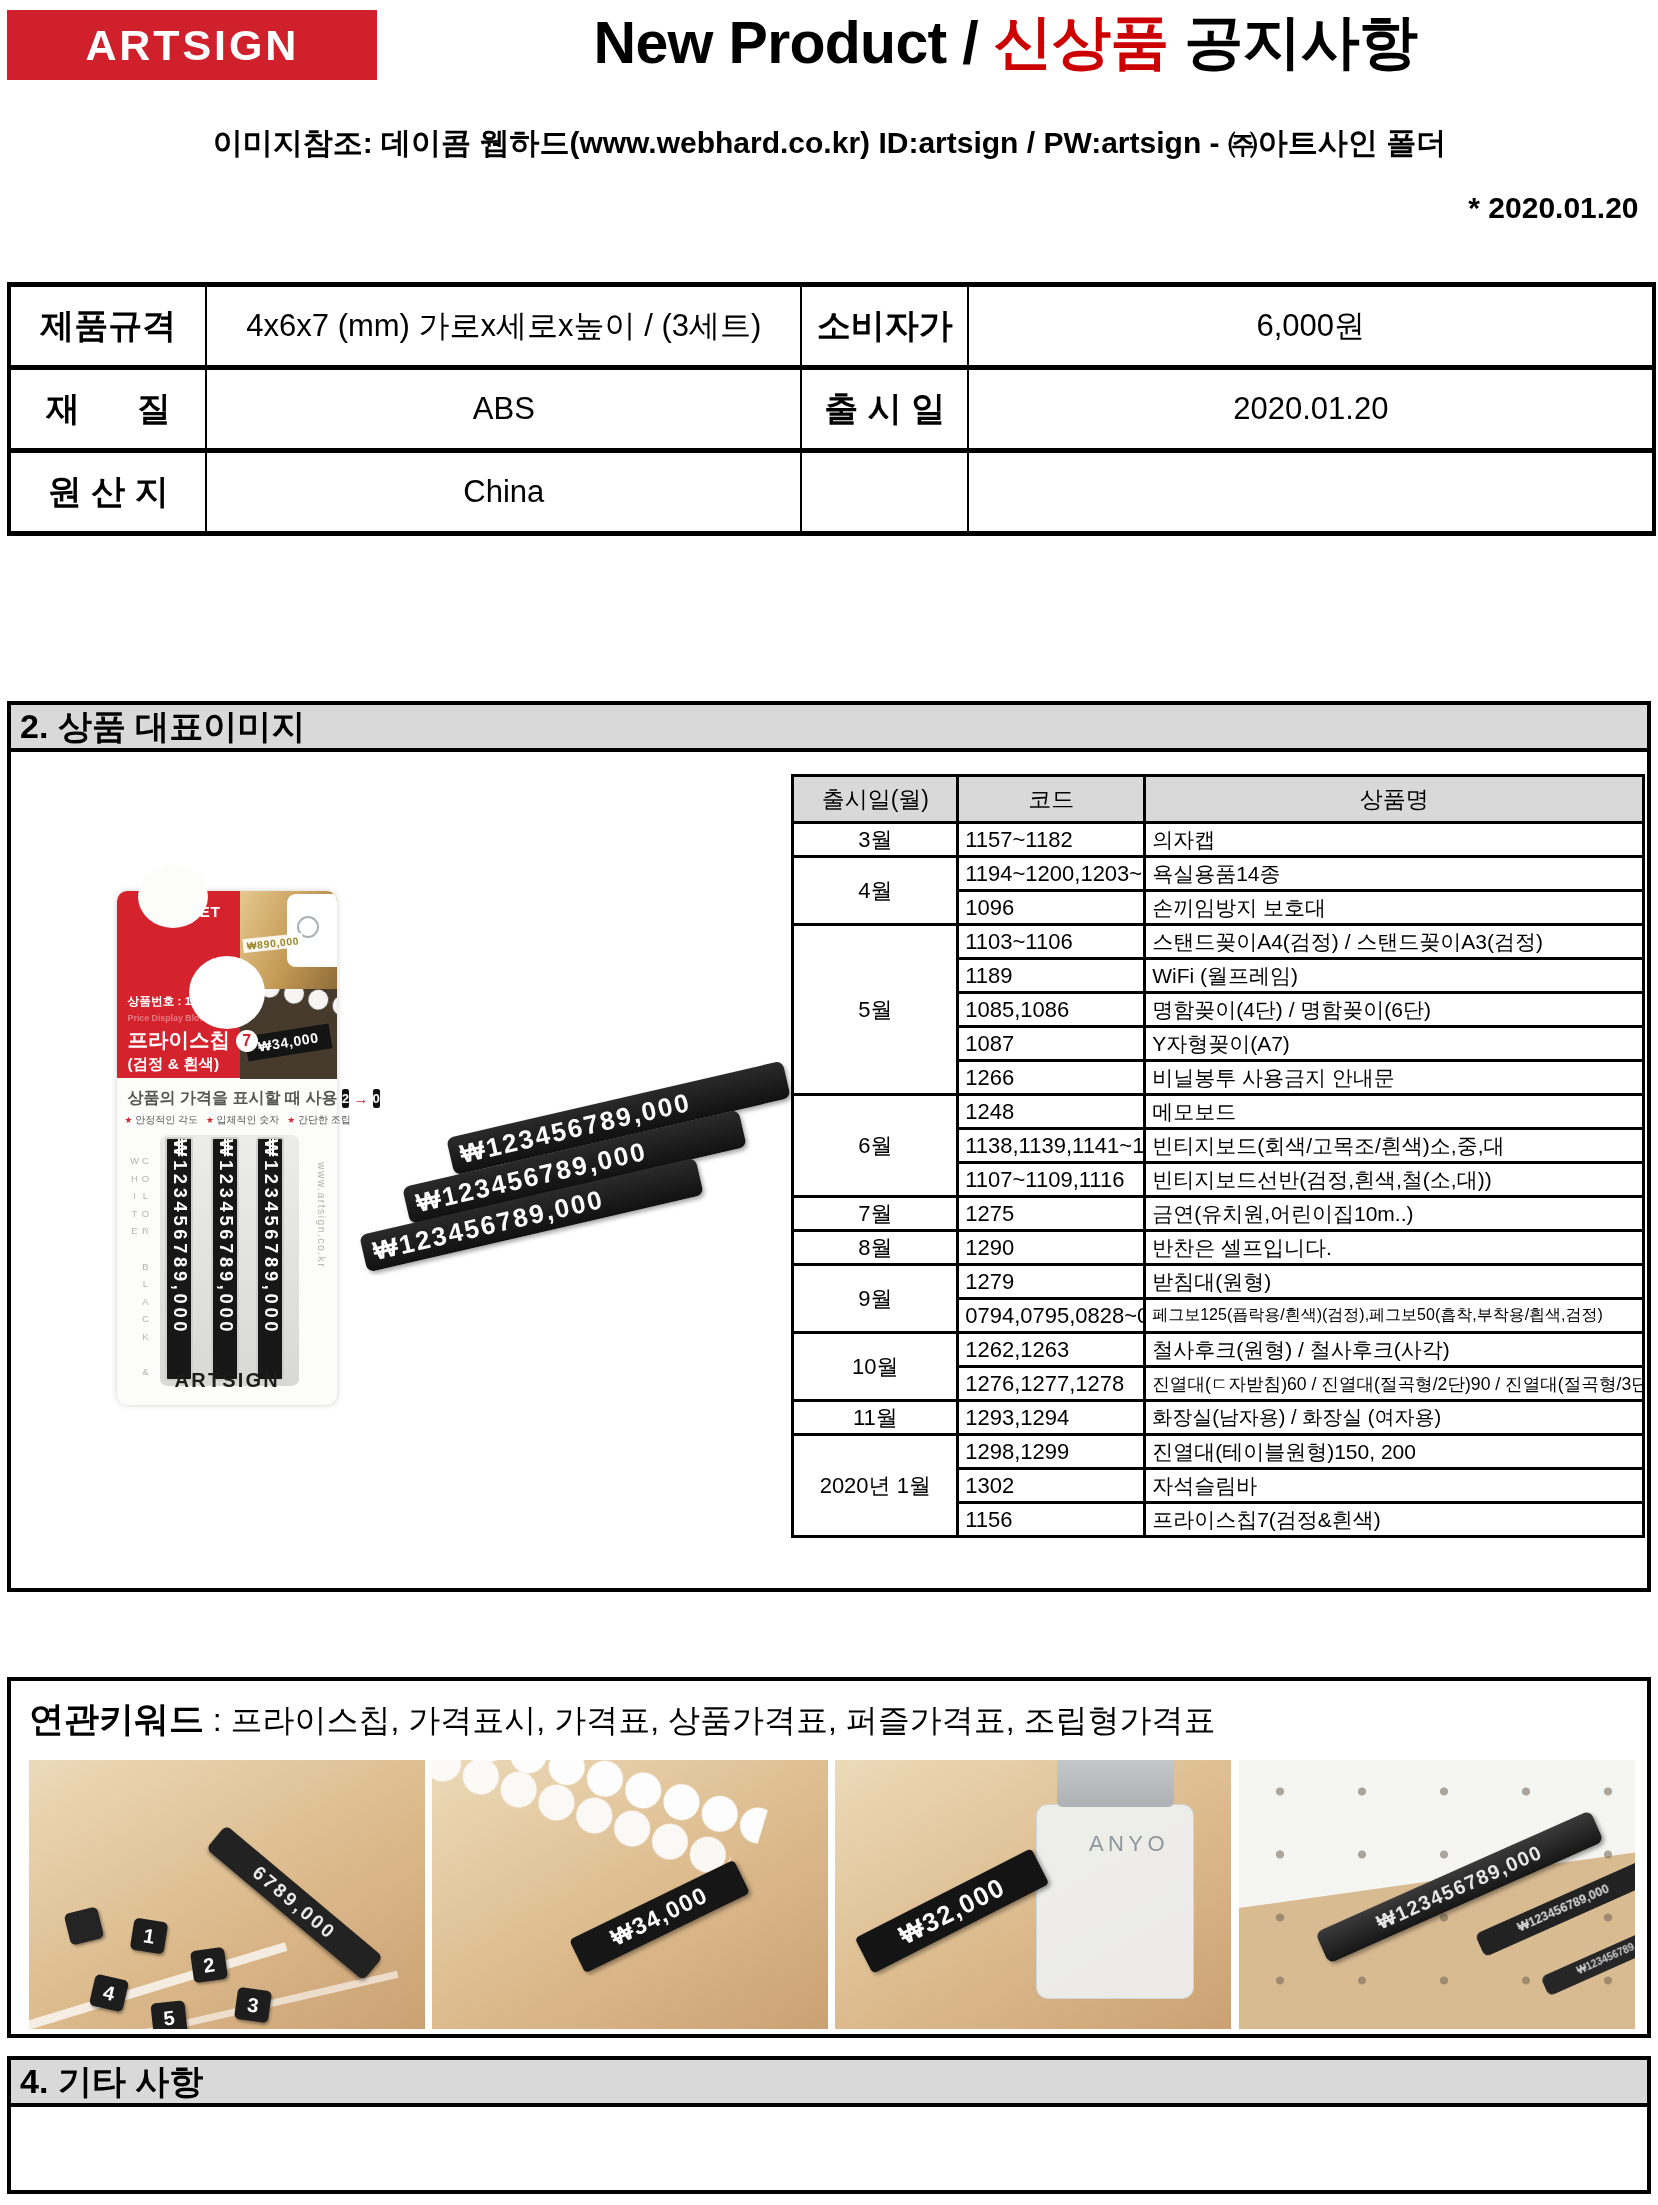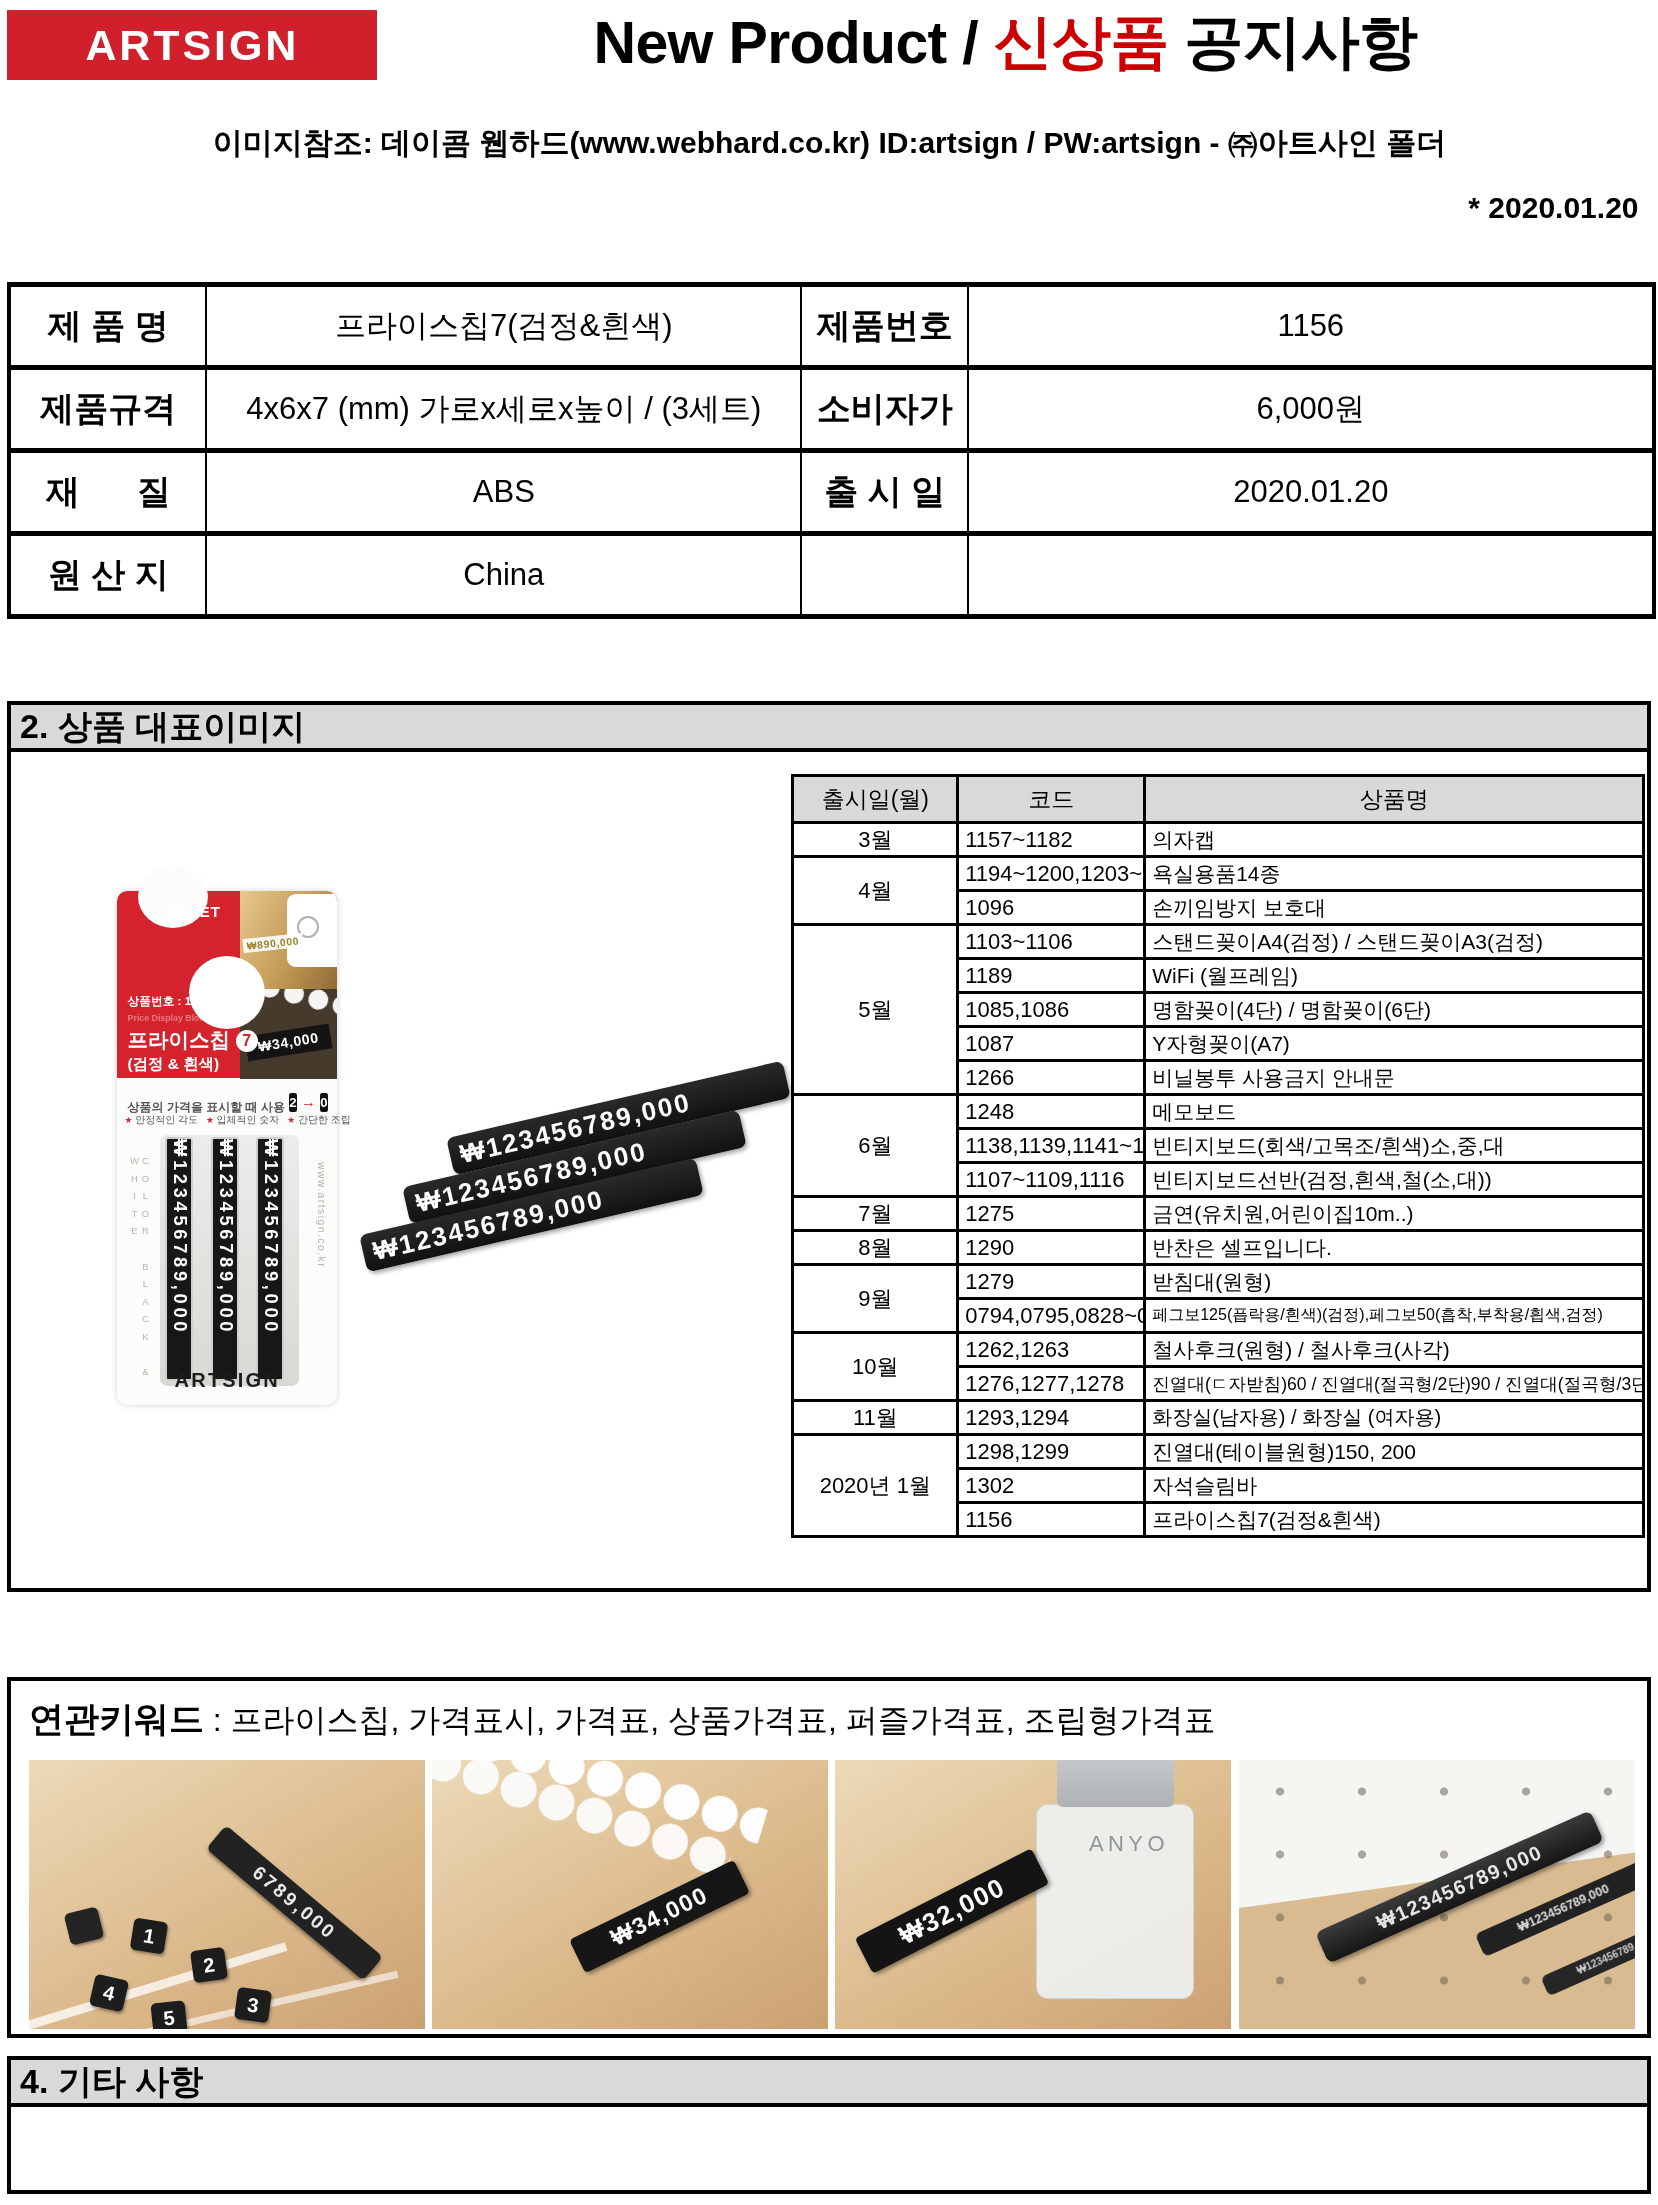--- a/index.html
+++ b/index.html
@@ -70,21 +70,21 @@
     background-size:25px 28px; background-repeat:repeat-x; opacity:.95; }
   .pkg-tag { position:absolute; left:5.9px; top:41px; width:85px; height:25px; background:#141414; color:#fff;
     font-size:14px; font-weight:bold; letter-spacing:0.7px; line-height:25px; text-align:center; transform:rotate(-9deg); }
   .pkg-no { position:absolute; left:10.3px; top:103px; color:#fff; font-size:11.7px; font-weight:bold; }
   .pkg-en { position:absolute; left:10.3px; top:122px; color:#e57a82; font-size:8.8px; font-weight:bold; }
   .pkg-name { position:absolute; left:10.3px; top:135px; color:#fff; font-size:20.5px; font-weight:bold; white-space:nowrap; }
   .pkg-badge { display:inline-flex; width:22px; height:22px; border-radius:50%; background:#fff; color:#d5232e;
     font-size:16px; font-weight:bold; align-items:center; justify-content:center; vertical-align:1.5px; }
   .pkg-color { position:absolute; left:10.3px; top:163px; color:#fff; font-size:15.4px; font-weight:bold; white-space:nowrap; }
   .pkg-usage { position:absolute; left:10.3px; top:197px; width:200px; display:flex; align-items:center; white-space:nowrap; }
-  .pkg-usage .txt { font-size:12px; font-weight:bold; color:#555;margin-top:11px; }
+  .pkg-usage .txt { font-size:16px; font-weight:bold; color:#555; }
   .pkg-usage .chip { display:inline-block; width:19px; height:19px; background:#111; color:#fff; font-size:13.2px;
     font-weight:bold; line-height:19px; text-align:center; border-radius:2.2px; margin-left:4.4px; }
   .pkg-usage .arr { color:#d5232e; font-size:14.7px; font-weight:bold; margin-left:4.4px; }
   .pkg-feat { position:absolute; left:7.3px; top:222px; width:208px; font-size:10px; color:#555; white-space:nowrap; }
   .pkg-feat .st { color:#d5232e; font-size:8.8px; }
   .pkg-feat b { font-weight:normal; margin-right:5.1px; }
   .pkg-blister { position:absolute; left:43px; top:244px; width:139px; height:251px;
     background:linear-gradient(#ececea,#d8d8d4); border-radius:7.3px; }
   .strip { position:absolute; top:246px; width:28px; height:244px; background:#171717; border:2.2px solid #cfcfcb;
     border-radius:2.9px; overflow:hidden; }
@@ -171,26 +171,20 @@
   <div class="doc-date">* 2020.01.20</div>
 
   <table class="t1">
     <colgroup>
         <col style="width:197px">
         <col style="width:595px">
         <col style="width:167px">
         <col style="width:686px">
       </colgroup>
     <tbody>
-        <tr>
-      <td class="lbl">제 품 명</td>
-      <td class="val">프라이스칩7(검정&amp;흰색)</td>
-      <td class="lbl">제품번호</td>
-      <td class="val">1156</td>
-    </tr>
     <tr>
       <td class="lbl">제품규격</td>
       <td class="val">4x6x7 (mm) 가로x세로x높이 / (3세트)</td>
       <td class="lbl">소비자가</td>
       <td class="val">6,000원</td>
     </tr>
     <tr>
       <td class="lbl">재      질</td>
       <td class="val">ABS</td>
       <td class="lbl">출 시 일</td>

